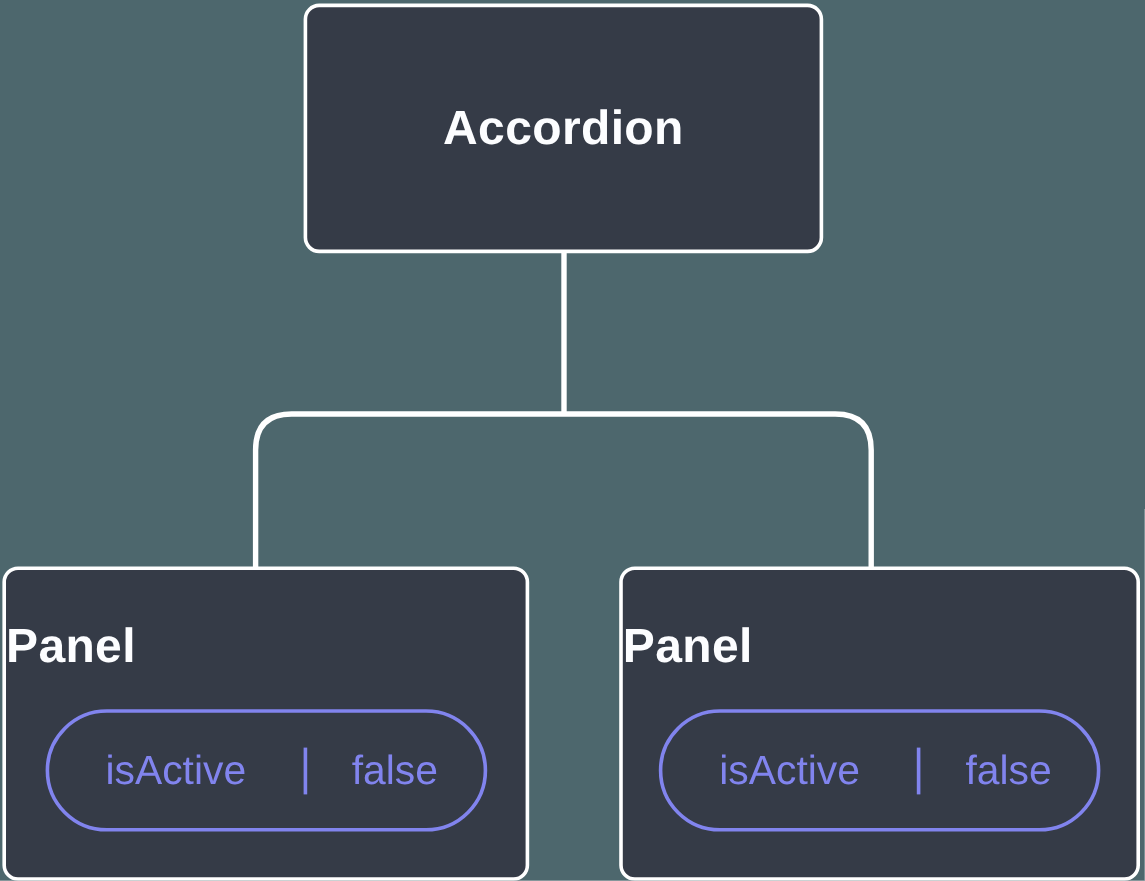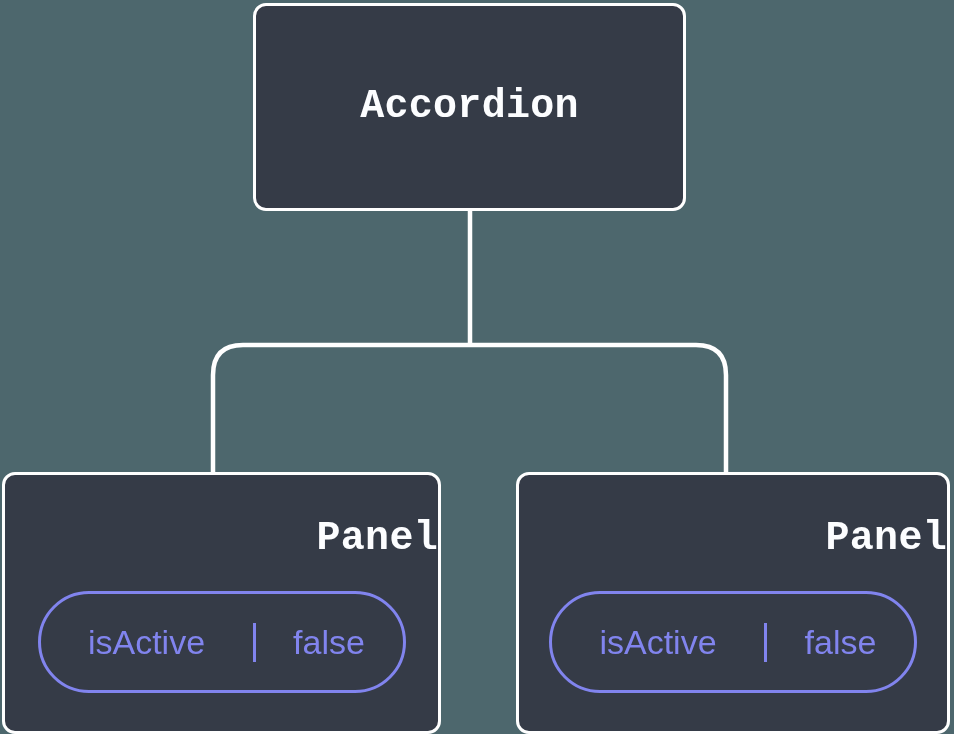--- a/index.html
+++ b/index.html
@@ -42,27 +42,26 @@
   .node-root {
     left: 253px; top: 3px;
     width: 433px; height: 208px;
     display: flex;
     align-items: center;
     justify-content: center;
   }
   .node-root .node-title { margin-top: 0; }
   .node-title {
     margin-top: 40px;
-    text-align: right;
+    text-align: left;
     font-size: 40px;
     font-weight: 600;
     letter-spacing: 0.3px;
     line-height: 1.2;
     color: var(--label-text);
-    font-family: Liberation Mono, monospace;
   }
   .node-panel-left  { left: 2px;   top: 472px; width: 439px; height: 262px; }
   .node-panel-right { left: 516px; top: 472px; width: 434px; height: 262px; }
   .state-pill {
     margin: 28px auto 0 auto;
     width: 368px; height: 102px;
     border: 3px solid var(--state-accent);
     border-radius: 51px;
     display: flex;
     align-items: center;

